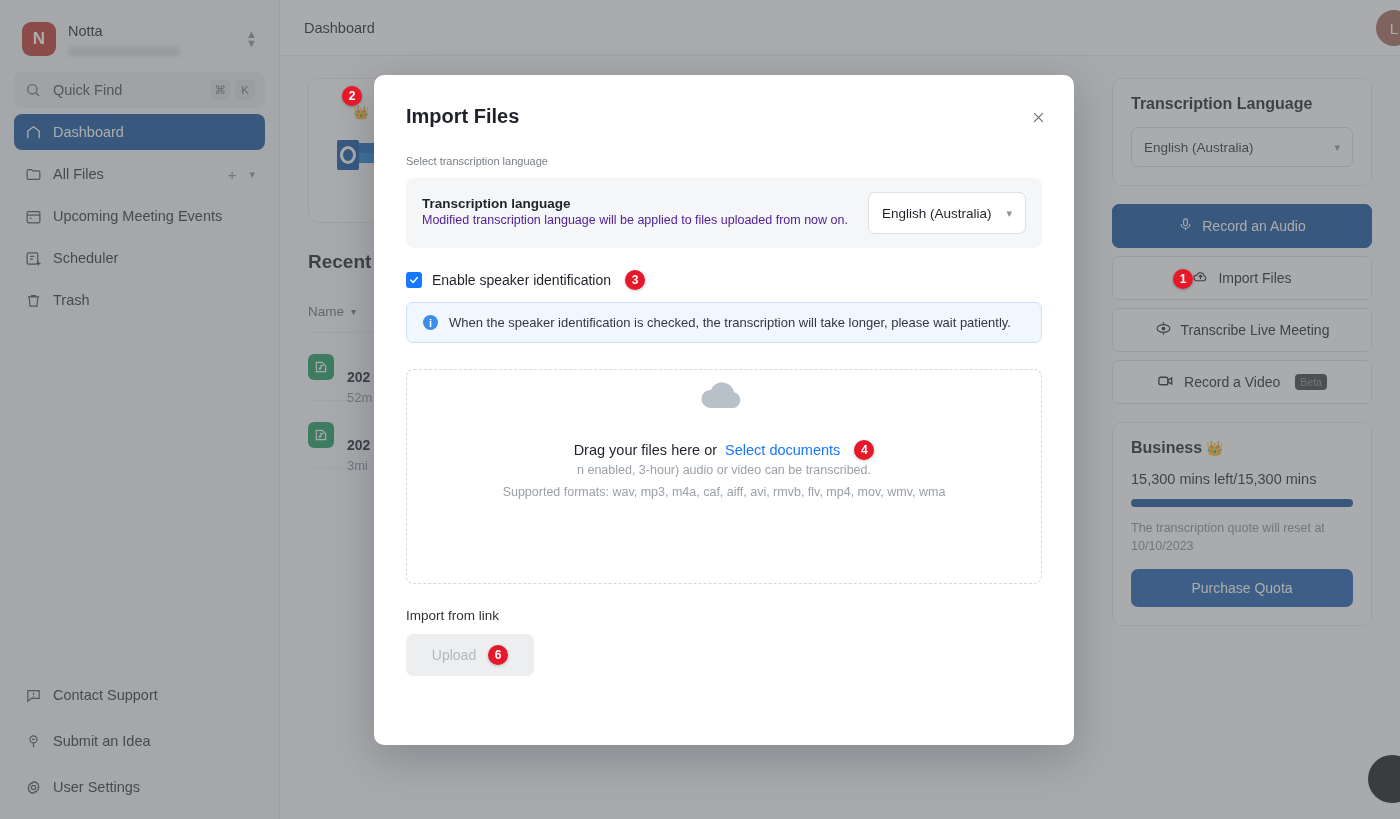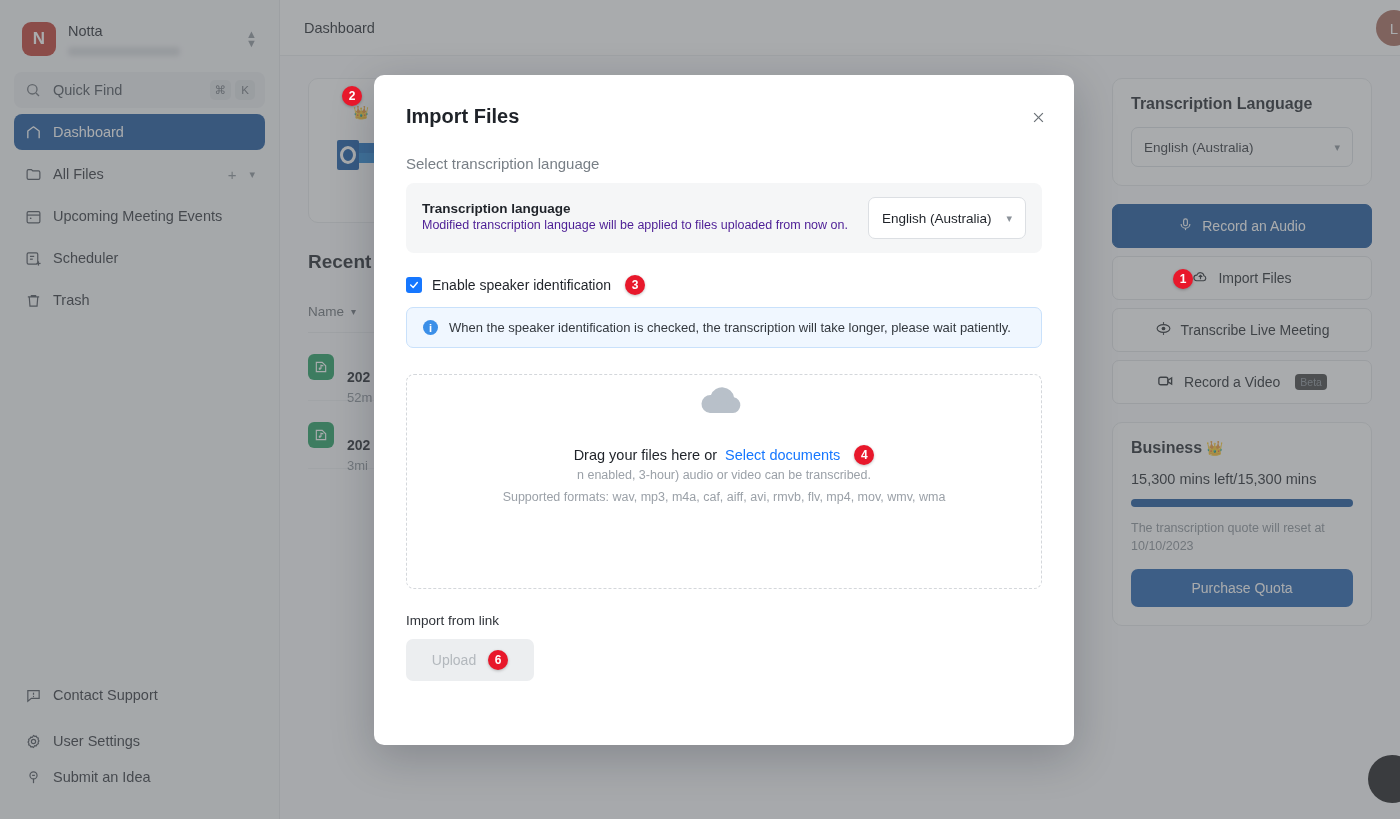--- a/index.html
+++ b/index.html
@@ -156,21 +156,21 @@
     background: #ffffff; border-radius: 10px;
     box-shadow: 0 12px 44px rgba(15,20,30,0.22);
     padding: 30px 32px 0 32px;
   }
   .modal-title { font-size: 20px; font-weight: 700; color: #1f2329; }
   .modal-close {
     position: absolute; right: 24px; top: 30px; width: 24px; height: 24px;
     display: flex; align-items: center; justify-content: center; cursor: pointer;
     color: #6b7177;
   }
-  .section-label { font-size: 15px; color: #787f86; margin-top: 27px; }
+  .section-label { font-size: 11px; color: #787f86; margin-top: 27px; }
 
   .lang-row {
     margin-top: 11px; background: #f5f6f7; border-radius: 8px;
     padding: 14px 16px; display: flex; align-items: center; gap: 12px; min-height: 70px;
   }
   .lang-row-text { flex: 1; min-width: 0; }
   .lang-row-title { font-size: 13.5px; font-weight: 600; color: #1f2329; }
   .lang-row-desc { font-size: 12.5px; color: #4c1d95; line-height: 1.5; }
   .lang-box {
     flex: 0 0 auto; height: 42px; min-width: 158px; background: #fff;
@@ -330,38 +330,38 @@
       <div class="nav-item" style="margin-bottom:10px;">
         <span class="ico">
           <svg width="17" height="17" viewBox="0 0 24 24" fill="none" stroke="#4a5058" stroke-width="1.7">
               <path d="M4 5h16v11H9l-5 4z"></path>
               <line x1="12" y1="8" x2="12" y2="11"></line>
               <circle cx="12" cy="13.4" r="0.9" fill="#4a5058" stroke="none"></circle>
             </svg>
         </span>
         <span class="nav-label">Contact Support</span>
       </div>
-      <div class="nav-item" style="margin-bottom:0;">
-        <span class="ico">
-          <svg width="17" height="17" viewBox="0 0 24 24" fill="none" stroke="#4a5058" stroke-width="1.7">
-              <circle cx="12" cy="12" r="3"></circle>
-              <path d="M12 3.5l1.8 1.2 2.1-.3 1 1.9 1.9 1-.3 2.1 1.2 1.8-1.2 1.8.3 2.1-1.9 1-1 1.9-2.1-.3L12 20.5l-1.8-1.2-2.1.3-1-1.9-1.9-1 .3-2.1L4.3 12.8l1.2-1.8-.3-2.1 1.9-1 1-1.9 2.1.3z"></path>
-            </svg>
-        </span>
-        <span class="nav-label">User Settings</span>
-      </div>
       <div class="nav-item" style="margin-bottom:10px;">
         <span class="ico">
           <svg width="17" height="17" viewBox="0 0 24 24" fill="none" stroke="#4a5058" stroke-width="1.7">
               <circle cx="12" cy="9" r="5"></circle>
               <line x1="12" y1="14" x2="12" y2="20"></line>
               <line x1="10" y1="9" x2="14" y2="9"></line>
             </svg>
         </span>
         <span class="nav-label">Submit an Idea</span>
+      </div>
+      <div class="nav-item" style="margin-bottom:0;">
+        <span class="ico">
+          <svg width="17" height="17" viewBox="0 0 24 24" fill="none" stroke="#4a5058" stroke-width="1.7">
+              <circle cx="12" cy="12" r="3"></circle>
+              <path d="M12 3.5l1.8 1.2 2.1-.3 1 1.9 1.9 1-.3 2.1 1.2 1.8-1.2 1.8.3 2.1-1.9 1-1 1.9-2.1-.3L12 20.5l-1.8-1.2-2.1.3-1-1.9-1.9-1 .3-2.1L4.3 12.8l1.2-1.8-.3-2.1 1.9-1 1-1.9 2.1.3z"></path>
+            </svg>
+        </span>
+        <span class="nav-label">User Settings</span>
       </div>
     </div>
   </div>
 
   <div class="topbar">
     <div class="topbar-title">Dashboard</div>
     <div class="topbar-avatar">L</div>
   </div>
 
   <div class="content">

